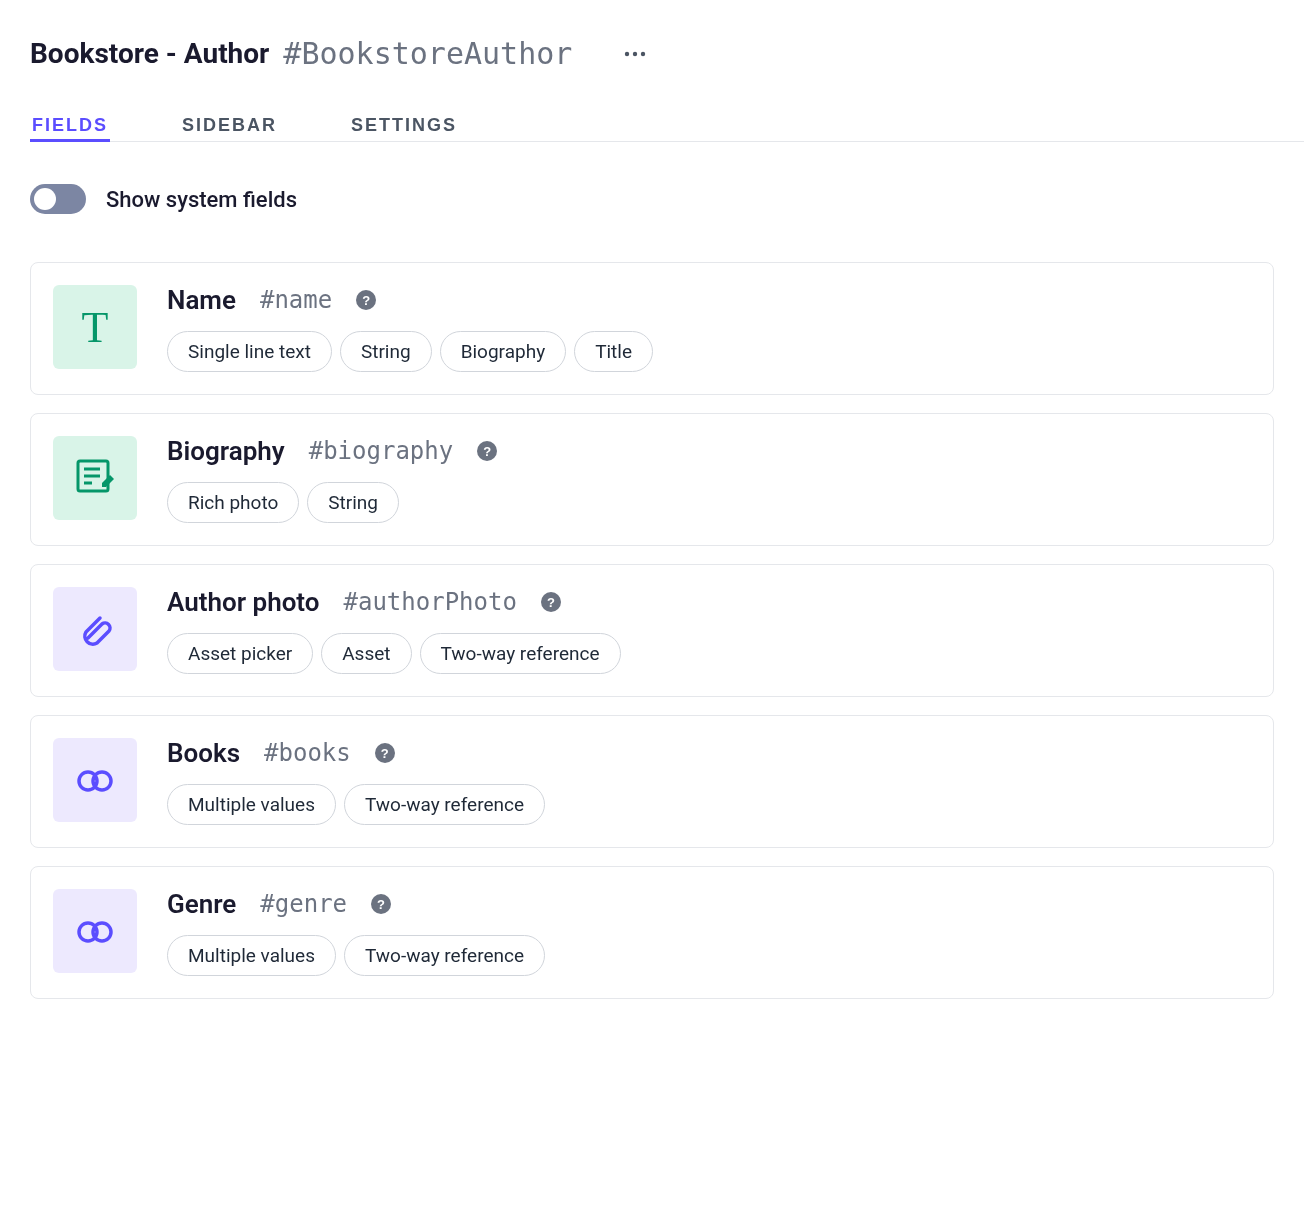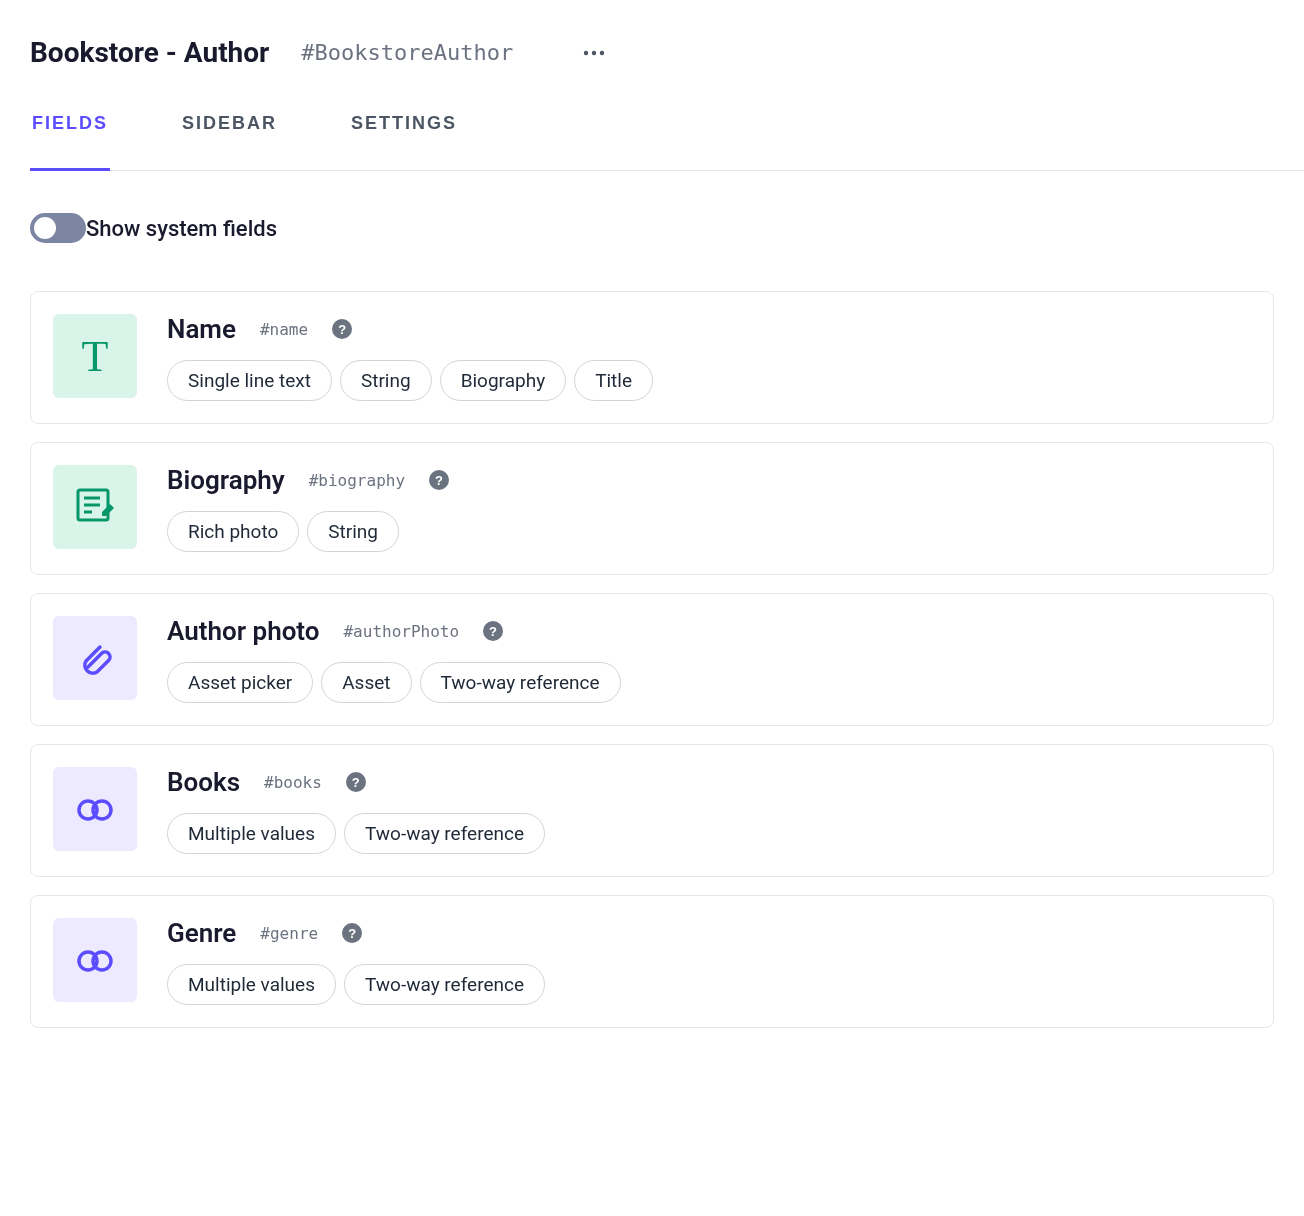--- a/index.html
+++ b/index.html
@@ -19,33 +19,33 @@
     margin: 0;
     padding: 30px 30px 60px 30px;
     font-family: -apple-system, BlinkMacSystemFont, "Segoe UI", Roboto, Helvetica, Arial, sans-serif;
     color: var(--text);
     background: #fff;
     width: 1304px;
   }
   .header-row {
     display: flex;
     align-items: center;
-    gap: 32px;
+    gap: 14px;
     padding-bottom: 8px;
     padding-top: 6px;
   }
   .page-title {
     font-size: 28px;
     font-weight: 700;
     color: var(--text);
     margin: 0;
   }
   .page-id {
     font-family: ui-monospace, SFMono-Regular, Menlo, Consolas, monospace;
-    font-size: 22px;
+    font-size: 30px;
     color: var(--muted);
     font-weight: 500;
   }
   .more-btn {
     background: none;
     border: none;
     cursor: pointer;
     padding: 6px 8px;
     color: var(--slate);
     display: flex;
@@ -61,33 +61,34 @@
     border-bottom: 1px solid var(--border);
     width: calc(100% + 30px);
   }
   .tab {
     font-size: 18px;
     letter-spacing: 2px;
     font-weight: 600;
     color: var(--slate);
     background: none;
     border: none;
-    padding: 10px 2px 34px 2px;
+    padding: 10px 2px 3px 2px;
     cursor: pointer;
     border-bottom: 3px solid transparent;
     margin-bottom: -1px;
   }
   .tab.active {
     color: var(--purple);
     border-bottom-color: var(--purple);
   }
 
   .toggle-row {
     display: flex;
     align-items: center;
+    gap: 20px;
     margin-top: 42px;
   }
   .toggle {
     width: 56px;
     height: 30px;
     background: var(--toggle-bg);
     border-radius: 999px;
     position: relative;
     border: none;
     cursor: pointer;
@@ -143,21 +144,21 @@
     gap: 24px;
     flex-wrap: wrap;
   }
   .field-name {
     font-size: 26px;
     font-weight: 600;
     color: var(--text);
   }
   .field-id {
     font-family: ui-monospace, SFMono-Regular, Menlo, Consolas, monospace;
-    font-size: 16px;
+    font-size: 24px;
     color: var(--muted);
     font-weight: 500;
   }
   .help-icon {
     width: 20px;
     height: 20px;
     border-radius: 50%;
     background: #6b7280;
     color: #fff;
     font-size: 13px;

